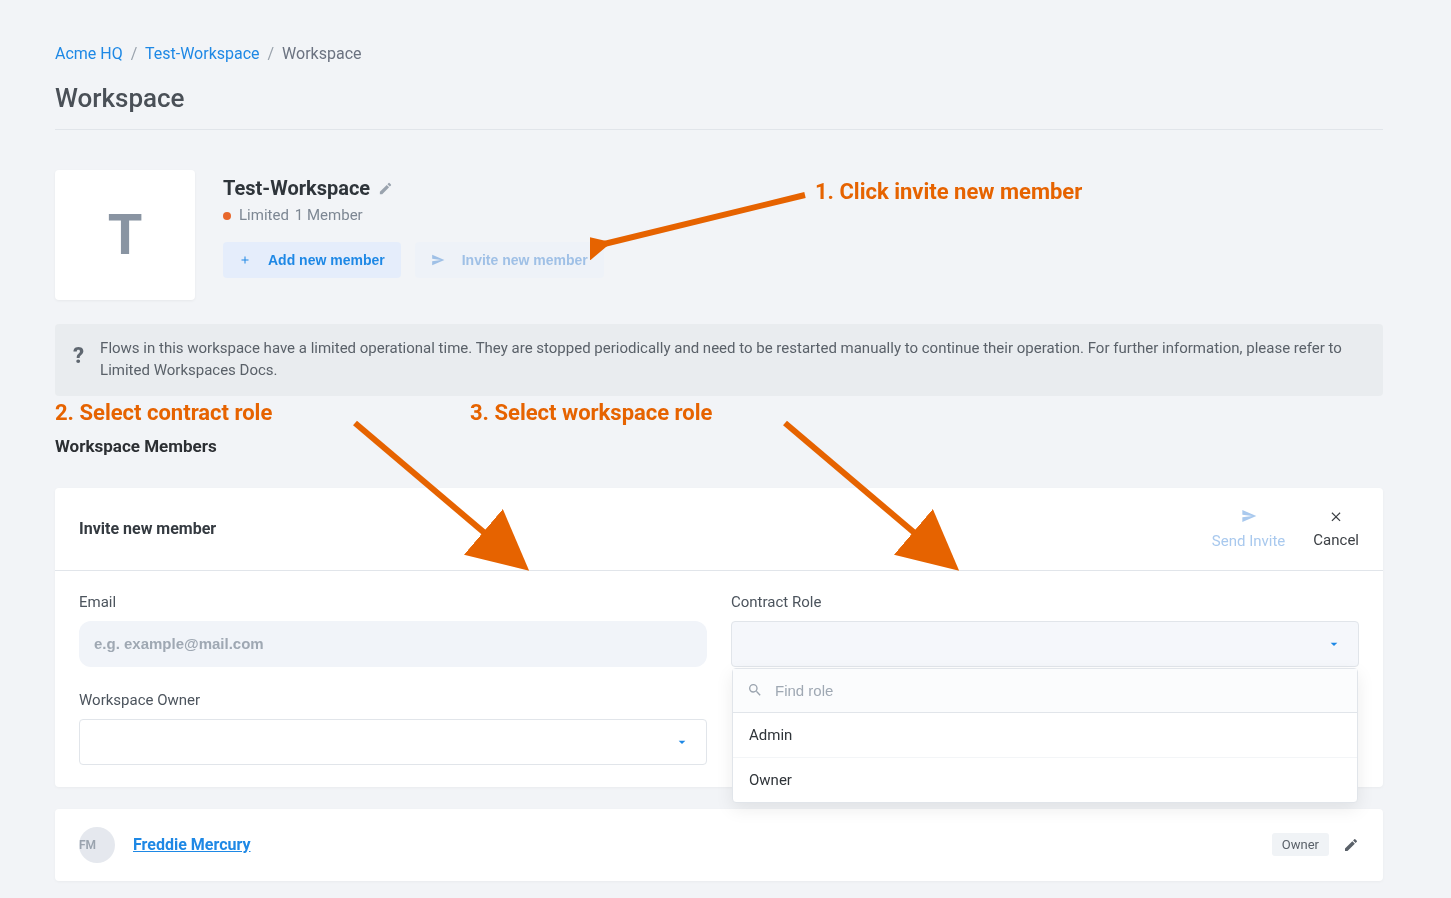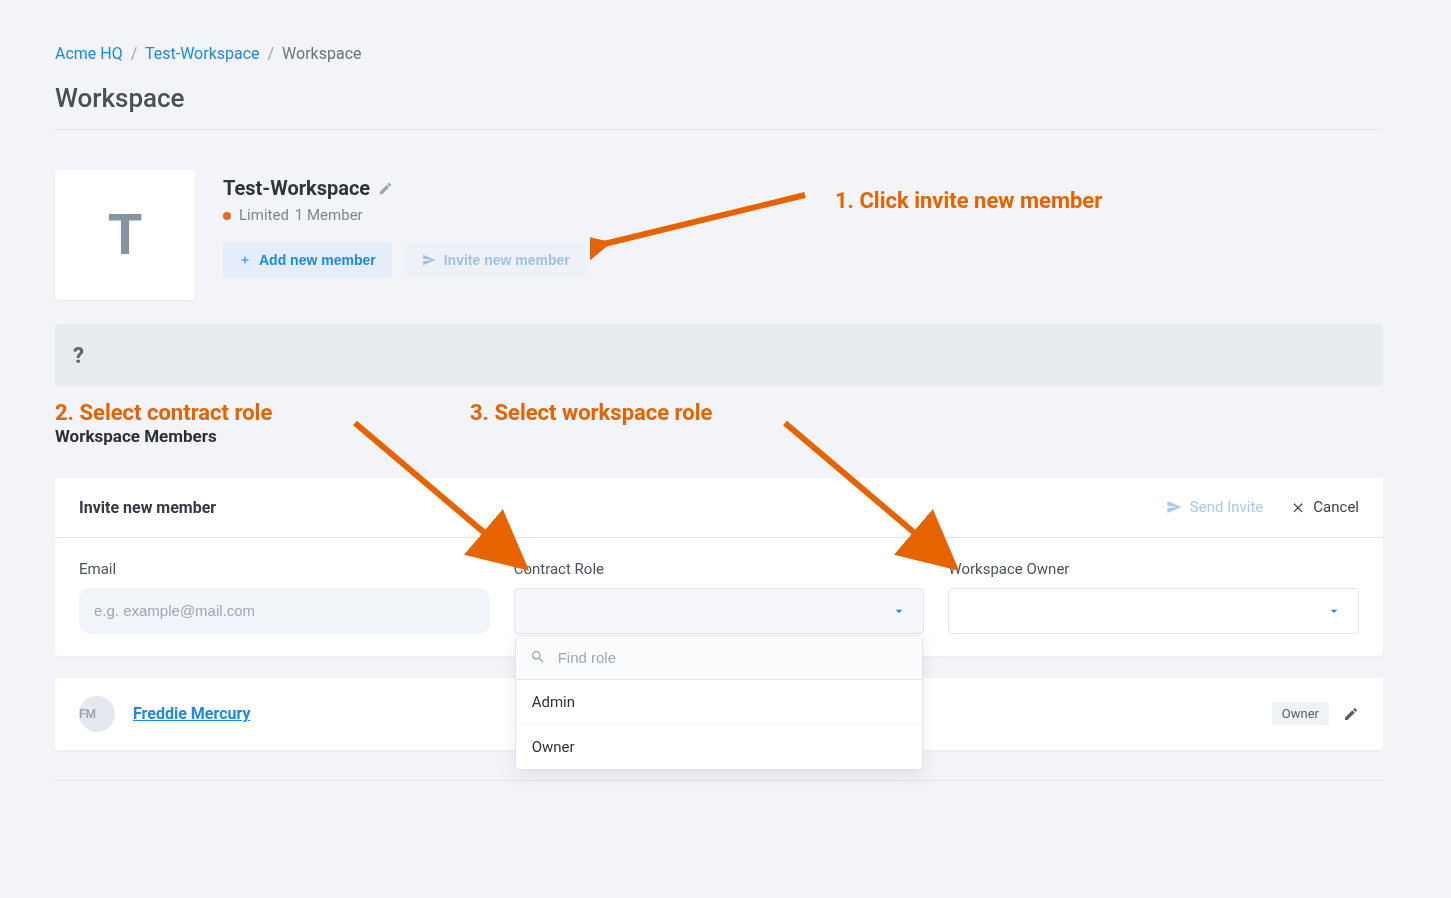--- a/index.html
+++ b/index.html
@@ -51,21 +51,21 @@
     width:140px;height:130px;background:#fff;border-radius:4px;display:flex;align-items:center;justify-content:center;
     box-shadow:0 1px 3px rgba(0,0,0,.05);
   }
   .tile .letter{font-size:56px;font-weight:700;color:#8994a2;}
   .ws-meta{padding-top:6px;}
   .ws-name{font-size:20px;font-weight:700;color:#2f353b;display:flex;align-items:center;gap:8px;}
   .ws-sub{display:flex;align-items:center;gap:6px;margin-top:6px;color:#7d8793;font-size:15px;}
   .dot{width:8px;height:8px;border-radius:50%;background:var(--dot);display:inline-block;margin-right:8px;}
   .ws-buttons{display:flex;gap:14px;margin-top:18px;}
   .btn{
-    display:inline-flex;align-items:center;gap:8px;border:none;border-radius:4px;padding:10px 16px;
+    display:inline-flex;align-items:center;gap:17px;border:none;border-radius:4px;padding:10px 16px;
     font-size:14px;font-weight:600;cursor:pointer;
   }
   .btn-add{background:var(--btn-blue-bg);color:var(--btn-blue-text);}
   .btn-invite{background:var(--btn-blue-bg2);color:var(--btn-blue-text2);}
   
   .info{
     margin-top:24px;background:var(--info-bg);border-radius:4px;padding:14px 18px;display:flex;gap:16px;align-items:flex-start;
     color:#5a6169;font-size:15px;line-height:1.45;
   }
   .info .q{font-size:22px;font-weight:800;color:#5f6770;flex-shrink:0;margin-top:2px;}
@@ -78,28 +78,28 @@
   .panel{
     margin-top:32px;background:#fff;border-radius:4px;box-shadow:0 1px 3px rgba(0,0,0,.04);
     padding:0;
   }
   .panel-head{
     display:flex;align-items:center;justify-content:space-between;
     padding:20px 24px; border-bottom:1px solid var(--border);
   }
   .panel-head .title{font-weight:700;color:#343a40;}
   .panel-actions{display:flex;gap:28px;align-items:center;color:#333;}
-  .link-btn{display:inline-flex;align-items:center;gap:8px;font-size:15px;cursor:pointer;}
+  .link-btn{display:inline-flex;align-items:center;gap:8px;font-size:15px;cursor:pointer;flex-direction:column;}
   .link-blue{color:#a9c9ee;}
   .link-dark{color:#3b3f44;}
-  .panel-body{padding:22px 24px 22px; display:grid;grid-template-columns:1fr 1fr 1fr;gap:24px;}
+  .panel-body{padding:22px 24px 22px; display:grid;grid-template-columns:1fr 1fr;gap:24px;}
   .field-label{font-size:15px;color:#4c545d;margin-bottom:10px;}
   .input{
     background:var(--input-bg);border:1px solid transparent;border-radius:12px;height:46px;padding:0 14px;
-    font-size:15px;color:#333;width:100%;
+    font-size:15px;color:#333;width:100%;font-weight:bold;
   }
   .input::placeholder{color:#9fa8b3;}
   .combo{
     position:relative;background:var(--drop-bg);border:1px solid var(--border);border-radius:4px;height:46px;
     display:flex;align-items:center;justify-content:space-between;padding:0 16px;cursor:pointer;width:100%;
   }
   .combo svg{color:var(--link);}
   
   .dropdown{
     position:absolute;left:0;top:46px;width:100%;
@@ -176,20 +176,21 @@
               </svg>
           </span>
           <span>Invite new member</span>
         </button>
       </div>
     </div>
   </div>
 
   <div class="info">
     <div class="q">?</div>
+    <div>Flows in this workspace have a limited operational time. They are stopped periodically and need to be restarted manually to continue their operation. For further information, please refer to Limited Workspaces Docs.</div>
   </div>
 
   <div class="section-title">Workspace Members</div>
 
   <div class="panel">
     <div class="panel-head">
       <div class="title">Invite new member</div>
       <div class="panel-actions">
         <span class="link-btn link-blue">
           <span class="ic">
@@ -268,21 +269,21 @@
         <svg width="16" height="16" viewBox="0 0 24 24" fill="#5a6169">
             <path d="M3 17.25V21h3.75l11-11.03-3.75-3.75L3 17.25zM20.71 7.04a1 1 0 0 0 0-1.41l-2.34-2.34a1 1 0 0 0-1.41 0l-1.83 1.83 3.75 3.75 1.83-1.83z"></path>
           </svg>
       </span>
     </div>
   </div>
 
   <div class="footer-hr"></div>
 </div>
 
-<div class="anno" style="left:815px;top:188px;margin-left:20px;">1. Click invite new member</div>
+<div class="anno" style="left:815px;top:179px;">1. Click invite new member</div>
 <svg class="arrow" style="left:590px;top:190px;" width="220" height="70" viewBox="0 0 220 70">
   <defs>
       <marker id="ah1" markerWidth="10" markerHeight="10" refX="2" refY="5" orient="auto">
         <path d="M10 0 L0 5 L10 10 z" fill="#e66300"></path>
       </marker>
     </defs>
   <line x1="215" y1="5" x2="10" y2="55" stroke="#e66300" stroke-width="6" marker-end="url(#ah1)"></line>
 </svg>
 
 <div class="anno" style="left:55px;top:400px;">2. Select contract role</div>

